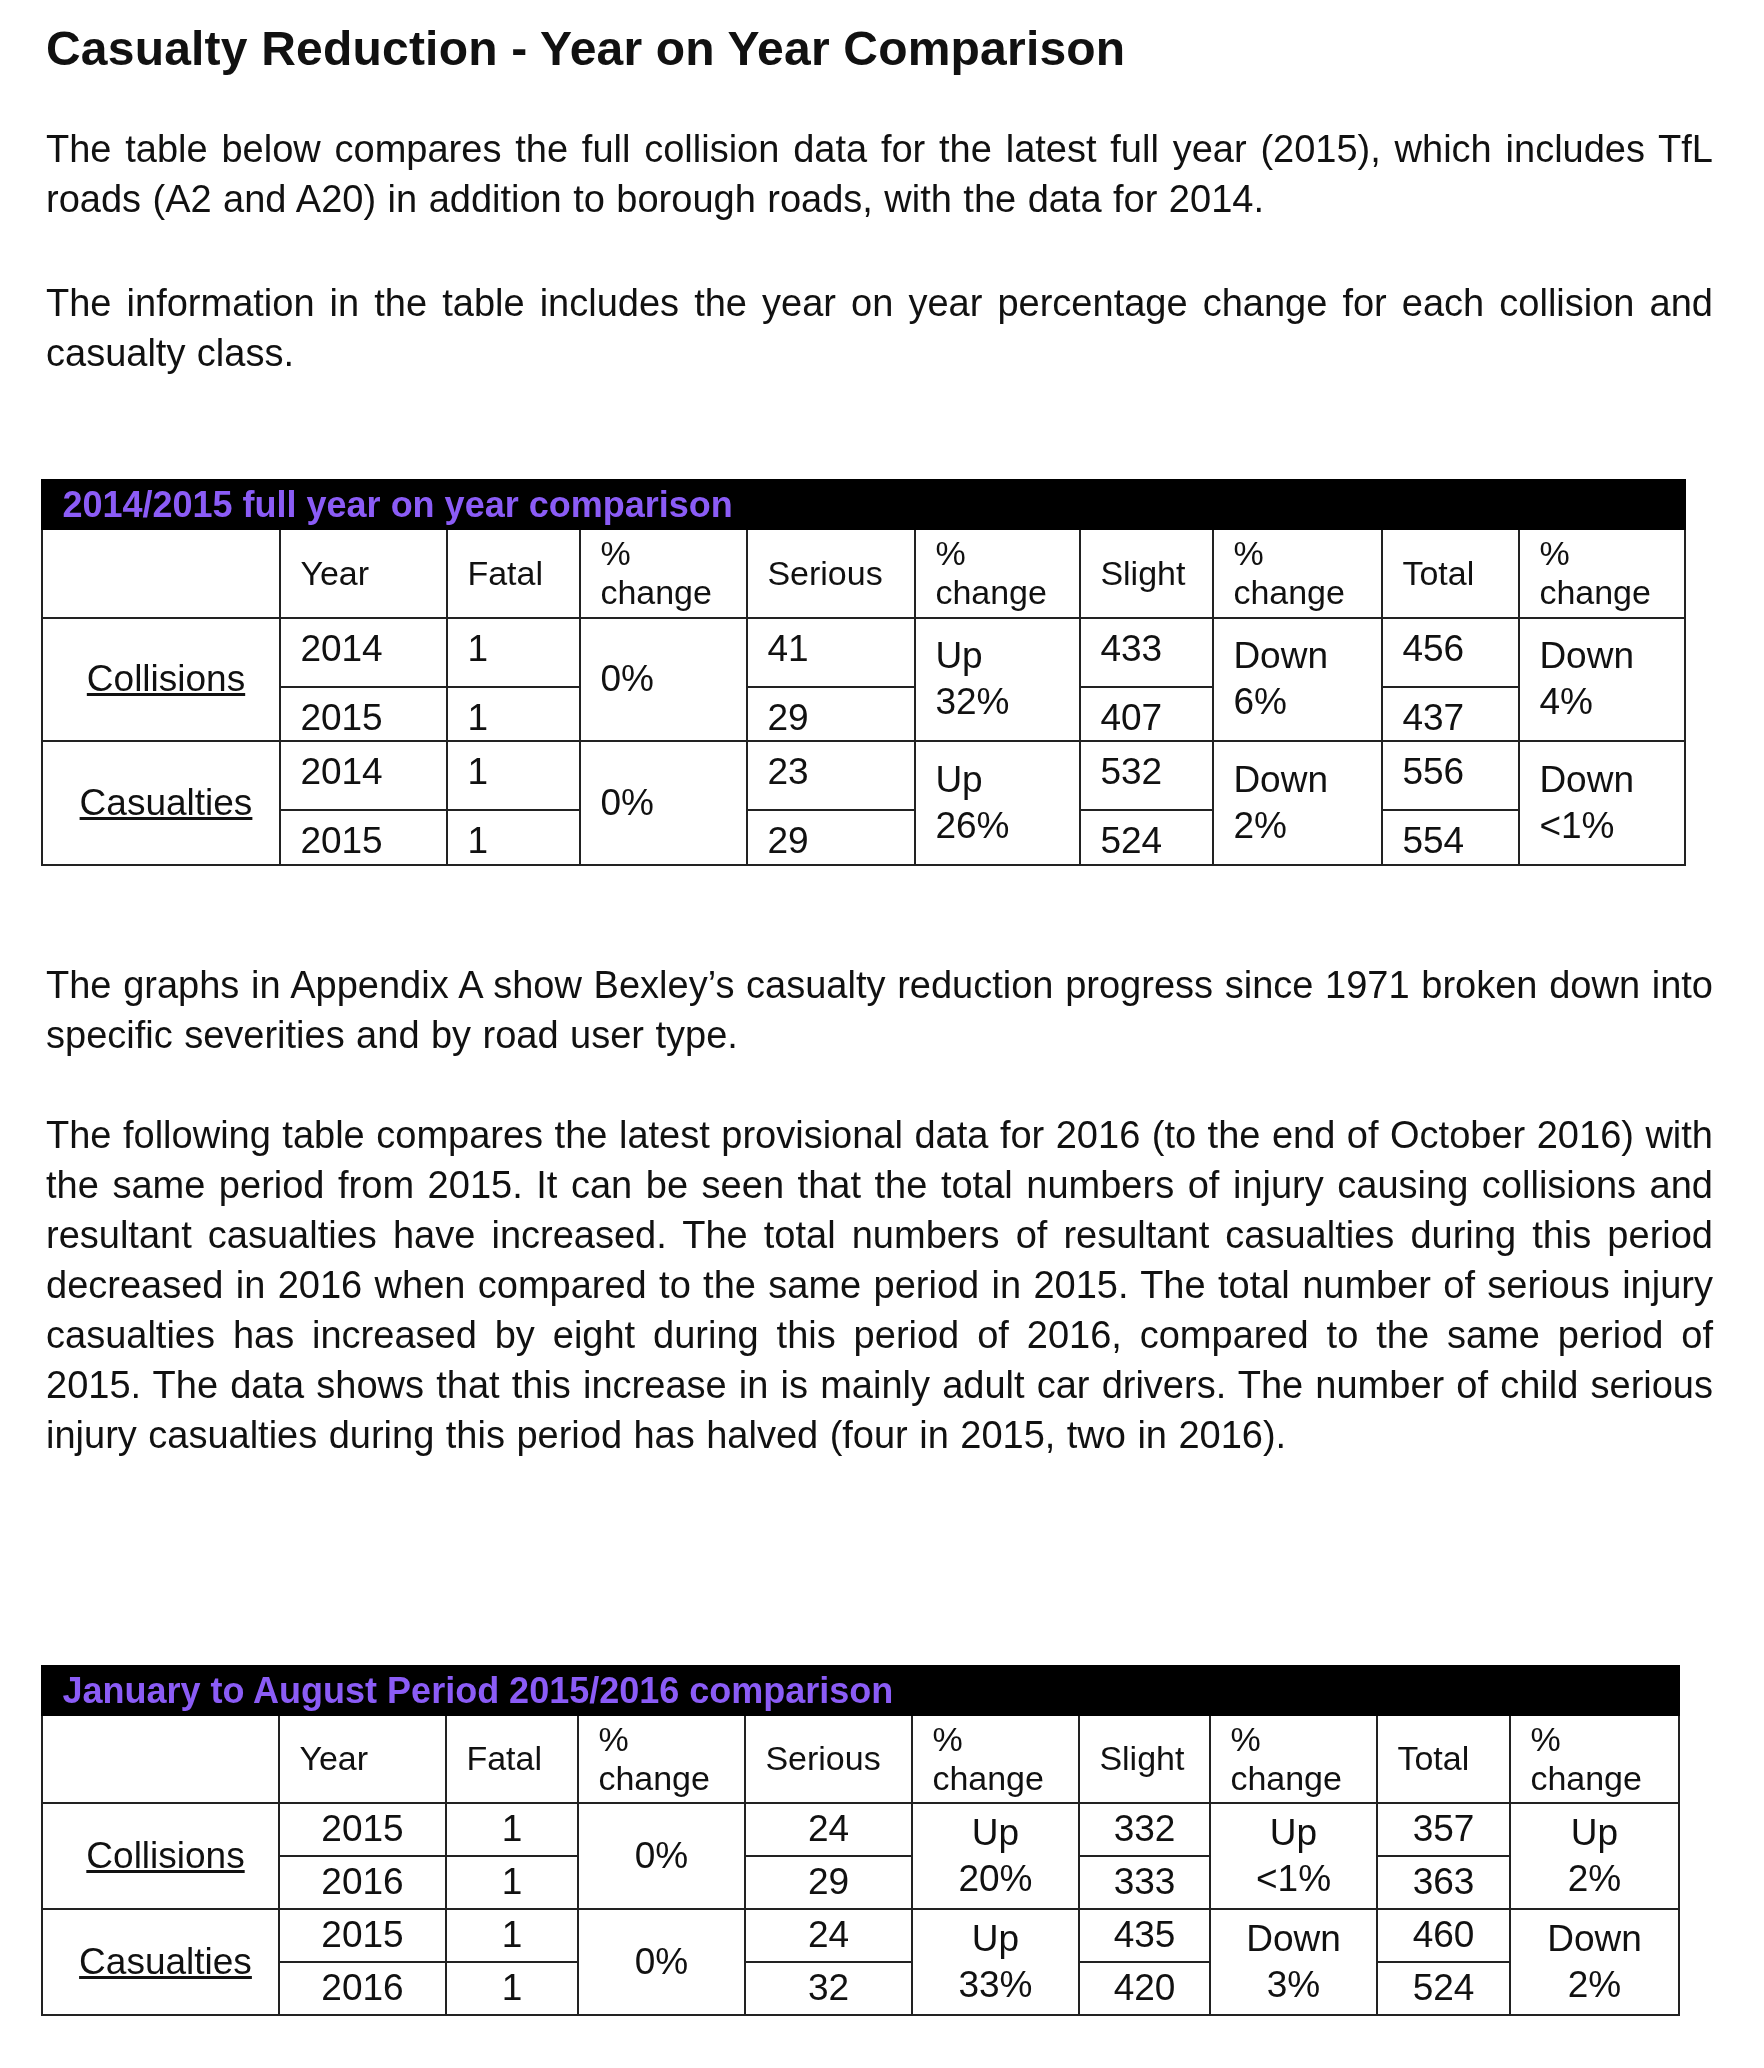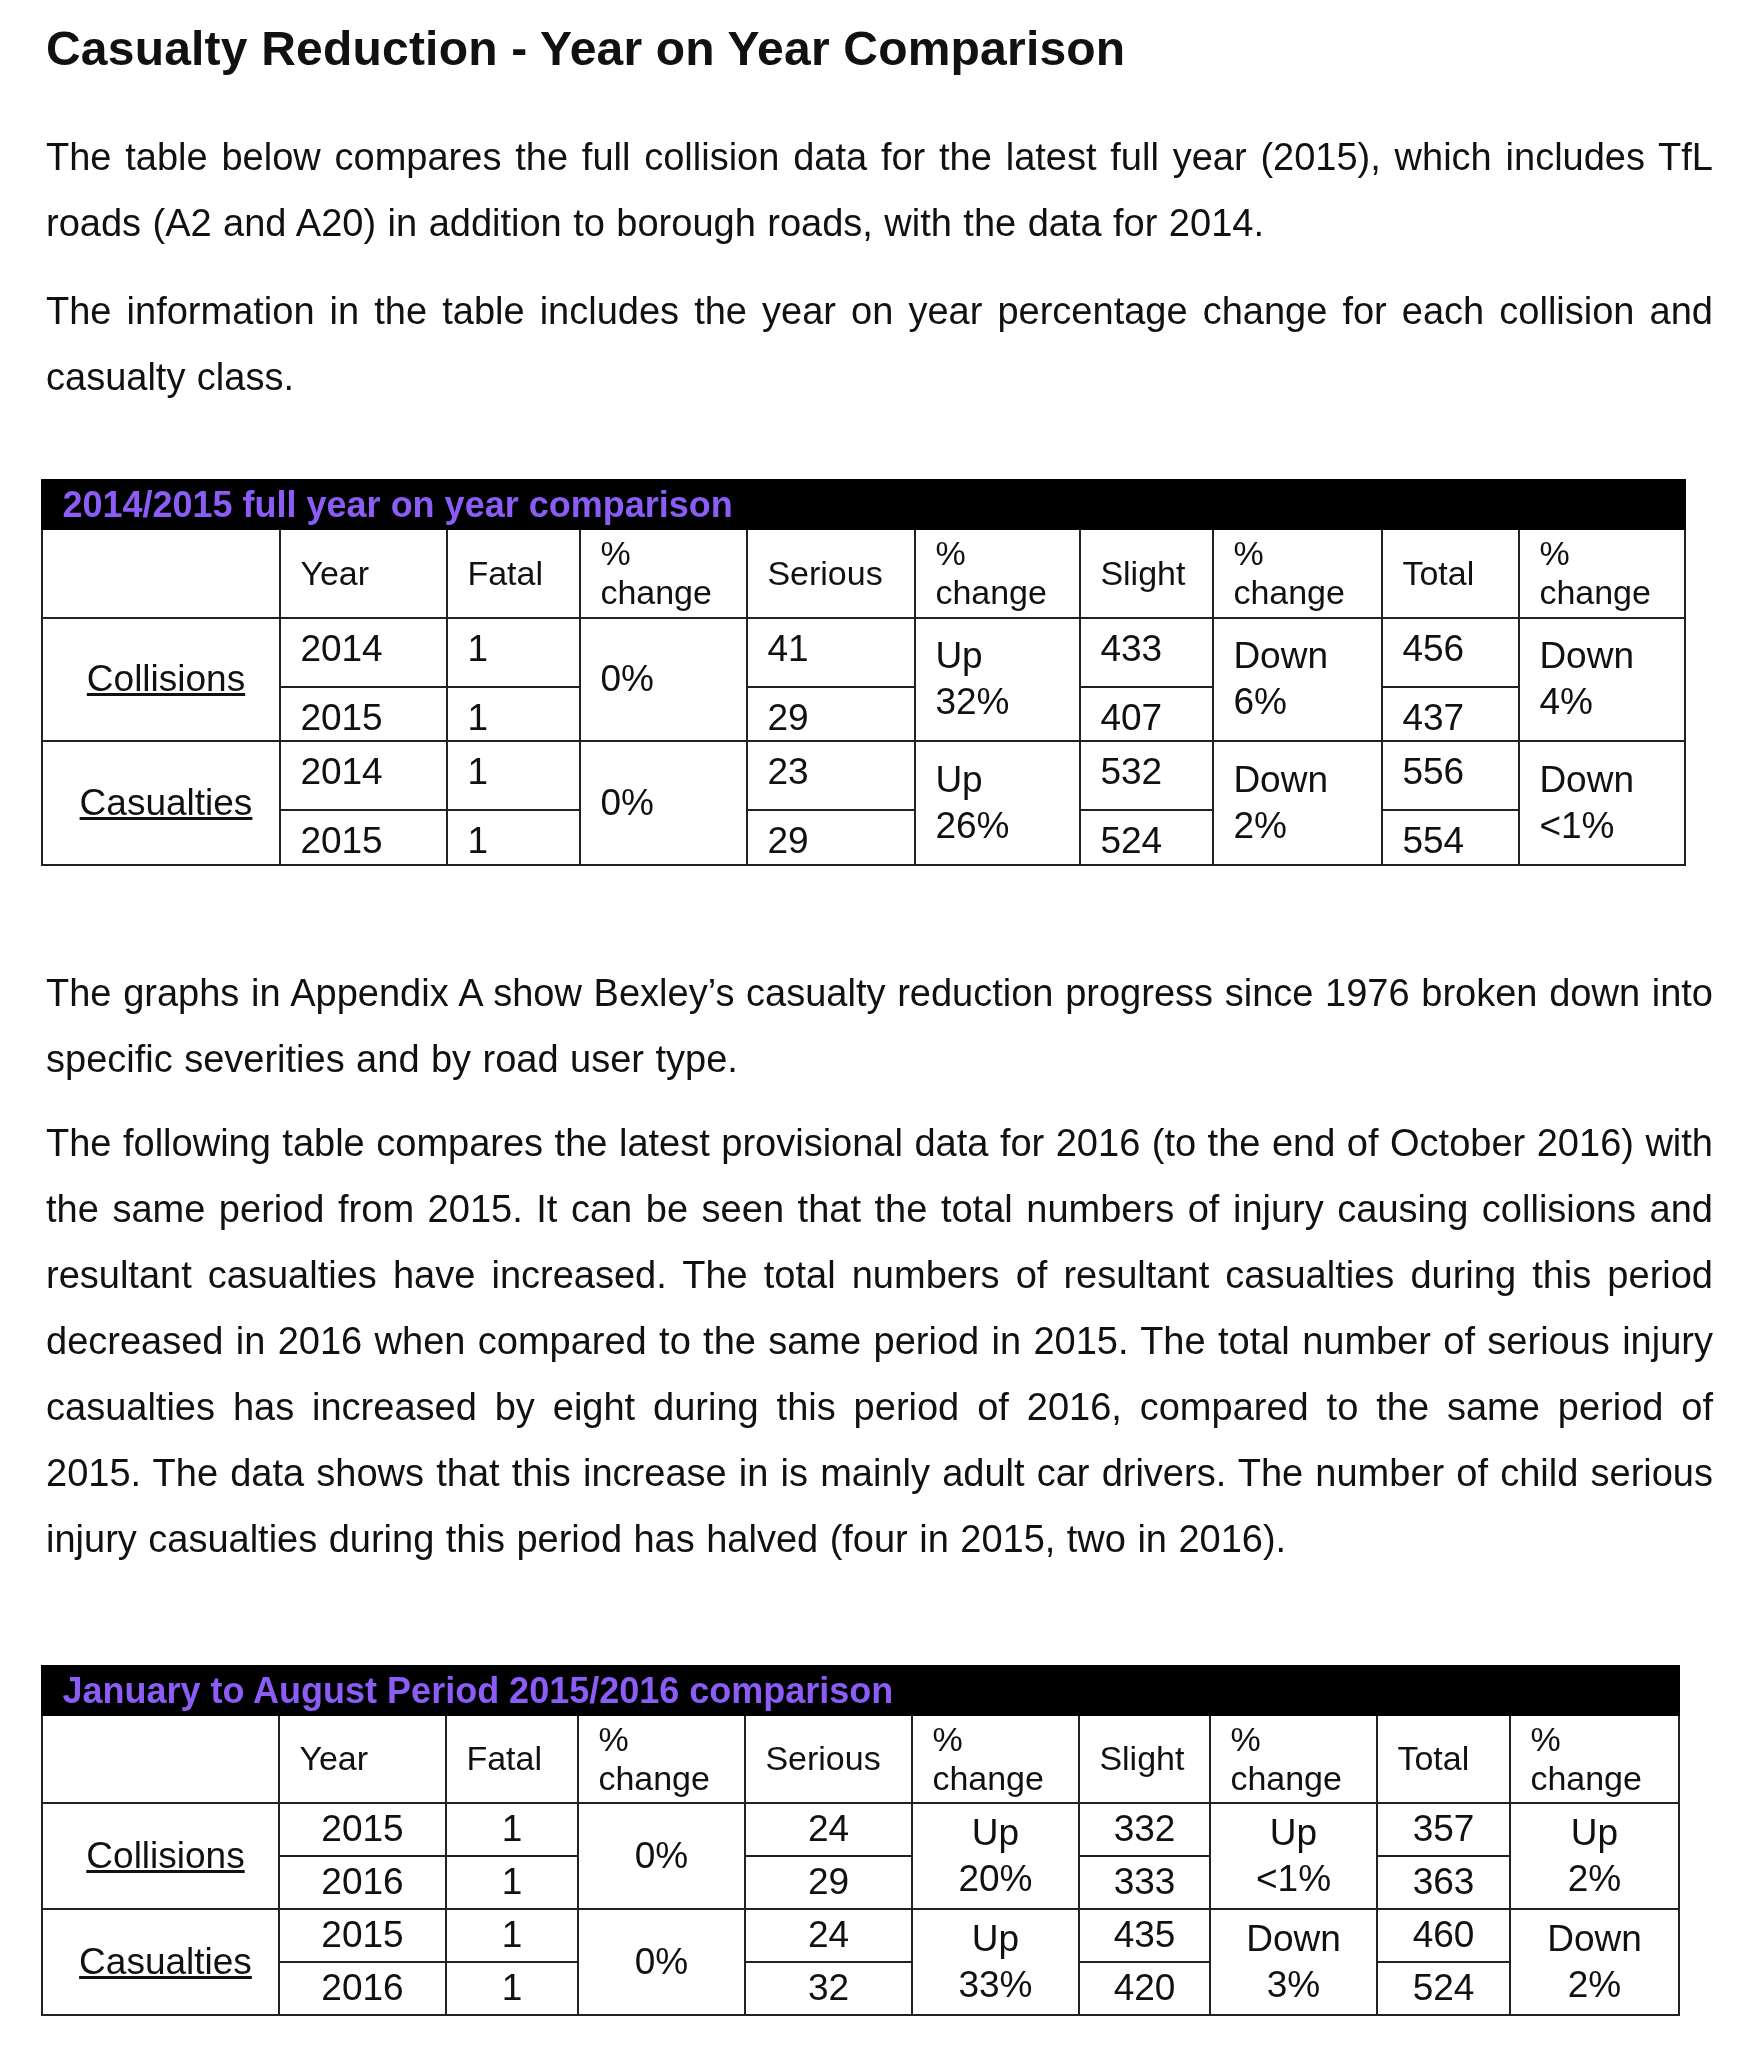--- a/index.html
+++ b/index.html
@@ -1,18 +1,18 @@
 <!DOCTYPE html>
 <html style="font-size:14px"><head>
 <meta charset="utf-8">
 <style>
   html, body { margin: 0; padding: 0; background: #ffffff; }
   body { width: 1764px; height: 2069px; position: relative; overflow: hidden; color: #111; font-family: "Liberation Sans", "DejaVu Sans", sans-serif; }
   .title { position: absolute; left: 46px; top: 21px; font-size: 48px; font-weight: bold; letter-spacing: 0.2px; white-space: nowrap; }
-  .para { position: absolute; left: 46px; width: 1667px; font-size: 38px; line-height: 66px; text-align: justify; text-align-last: left; word-spacing: 0.9px; }
+  .para { position: absolute; left: 46px; width: 1667px; font-size: 38px; line-height: 50px; text-align: justify; text-align-last: left; word-spacing: 0.9px; }
   .p1 { top: 124px; }
   .p2 { top: 278px; }
   .p3 { top: 960px; }
   .p4 { top: 1110px; }
 
   .tbl { position: absolute; left: 41px; border-collapse: collapse; table-layout: fixed; font-family: "Liberation Sans", "DejaVu Sans", sans-serif; }
   .t1 { top: 479px; width: 1643px; }
   .t2 { top: 1665px; width: 1637px; }
   .tbl td, .tbl th { border: 2.6px solid #222; padding: 0; vertical-align: middle; }
   .tbl .bar { background: #000; color: #8b5cf6; font-weight: bold; font-size: 36px; text-align: left; padding-left: 19.4px; height: 47px; line-height: 47px; border-color: #000; white-space: nowrap; }
@@ -130,21 +130,21 @@
   <tr class="r2">
     <td class="val">2015</td>
     <td class="val">1</td>
     <td class="val">29</td>
     <td class="val">524</td>
     <td class="val">554</td>
   </tr>
 </tbody>
   </table>
 
-<p class="para p3" style="margin:0">The graphs in Appendix A show Bexley’s casualty reduction progress since 1976 broken down into specific severities and by road user type.</p>
+<p class="para p3" style="margin:0">The graphs in Appendix A show Bexley’s casualty reduction progress since 1971 broken down into specific severities and by road user type.</p>
 <p class="para p4" style="margin:0">The following table compares the latest provisional data for 2016 (to the end of October 2016) with the same period from 2015.  It can be seen that the total numbers of injury causing collisions and resultant casualties have increased.  The total numbers of resultant casualties during this period decreased in 2016 when compared to the same period in 2015.  The total number of serious injury casualties has increased by eight during this period of 2016, compared to the same period of 2015.  The data shows that this increase in is mainly adult car drivers.  The number of child serious injury casualties during this period has halved (four in 2015, two in 2016).</p>
 
 <table class="tbl t2">
   <colgroup>
     <col style="width:237px">
       <col style="width:167px">
       <col style="width:132px">
       <col style="width:167px">
     <col style="width:167px">
       <col style="width:167px">

